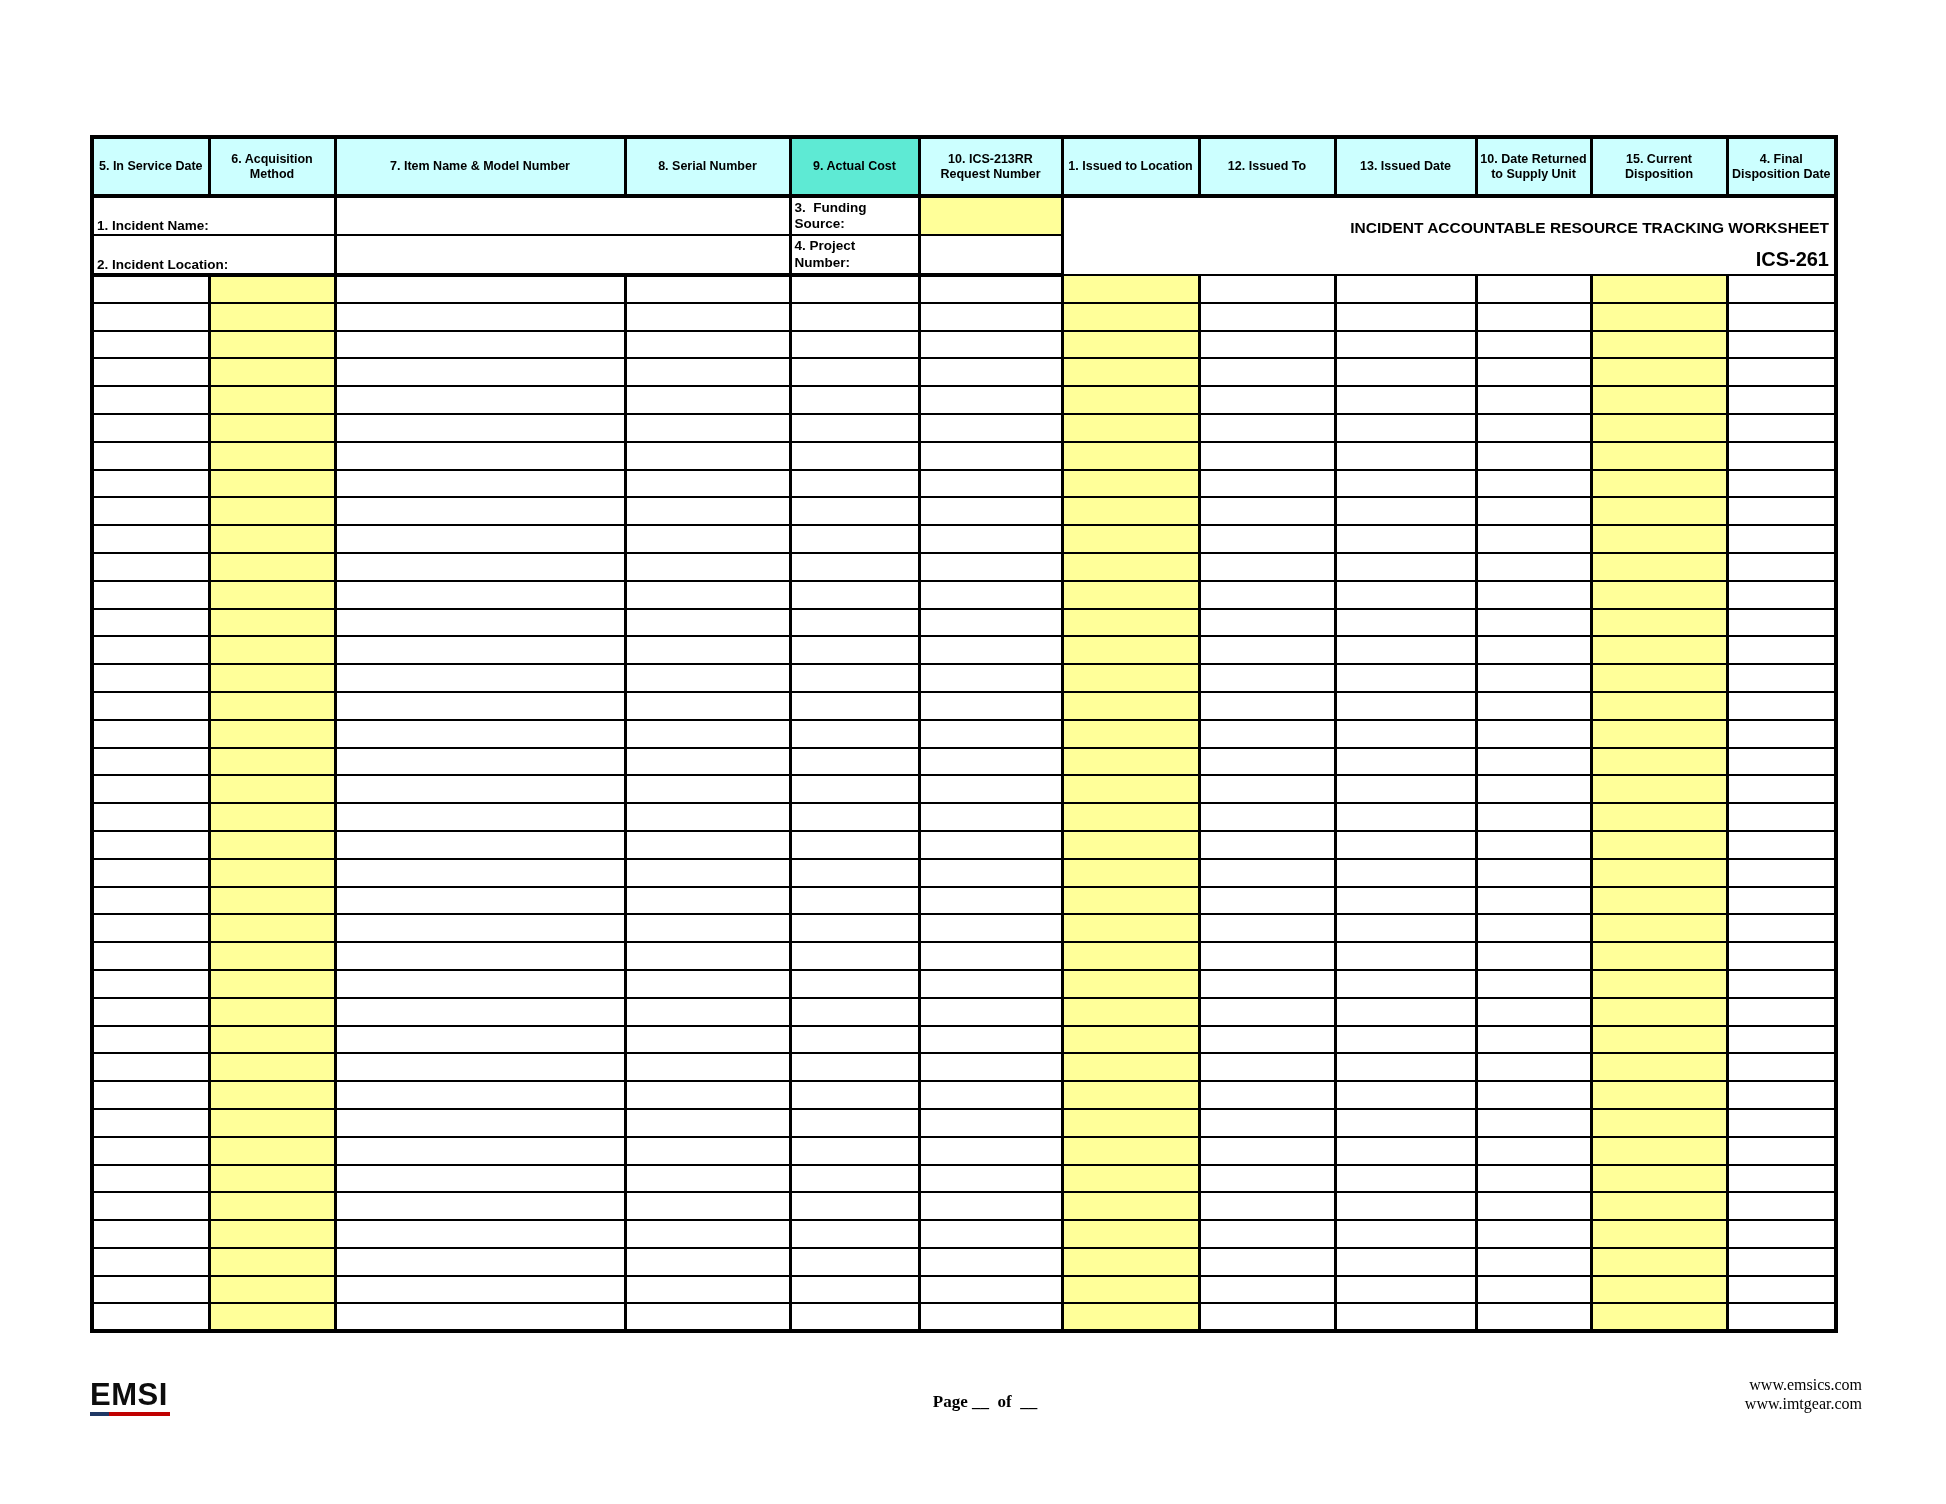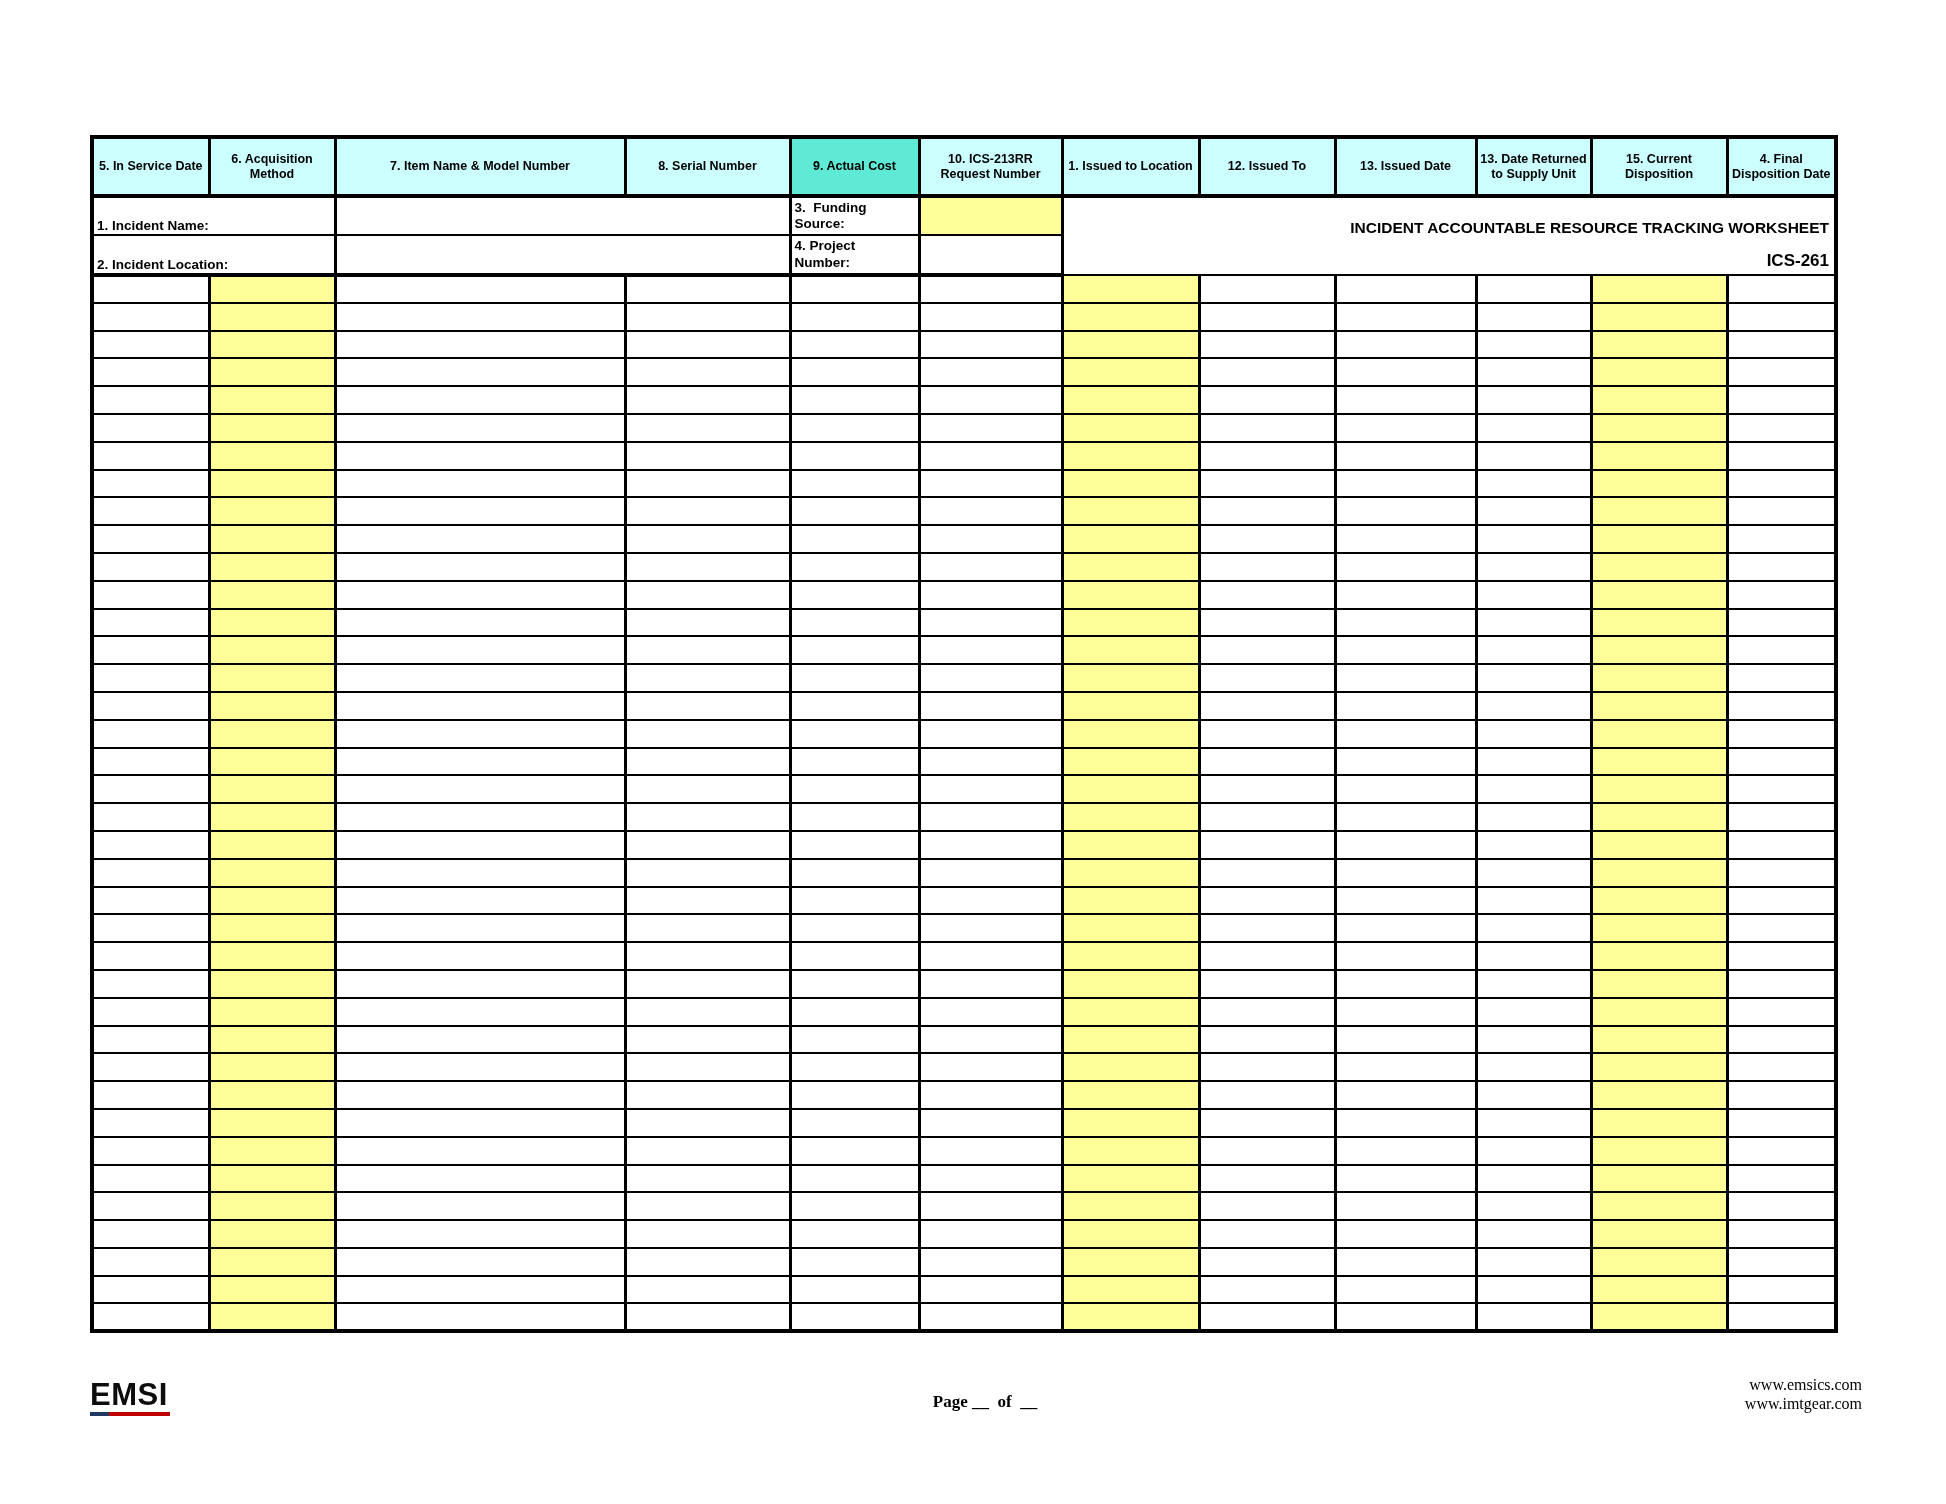--- a/index.html
+++ b/index.html
@@ -26,21 +26,21 @@
   }
   .va-bottom { vertical-align:bottom; padding-bottom:3px; }
   .va-middle { vertical-align:middle; }
   td.title-cell { position:relative; border-left-width:3px; }
   .doc-title {
     position:absolute; top:21px; right:5px; width:100%;
     text-align:right; font-weight:bold; font-size:15.5px; white-space:nowrap;
   }
   .form-number {
     position:absolute; bottom:3px; right:5px;
-    text-align:right; font-weight:bold; font-size:17px;
+    text-align:right; font-weight:bold; font-size:20px;
   }
   thead.grid-head tr { height:59px; }
   thead.grid-head th {
     font-weight:bold; font-size:12.5px; line-height:1.18;
     text-align:center; vertical-align:middle; padding:2px 2px;
     border-bottom-width:4px;
   }
   tbody.grid-body tr { height:27.8px; }
   tbody.grid-body td { height:27.8px; }
   .footer-emsi { position:absolute; left:90px; top:1379px; }
@@ -106,21 +106,21 @@
         <tr>
           <th style="background: rgb(204, 255, 255);">5. In Service Date</th>
           <th style="background: rgb(204, 255, 255);">6. Acquisition Method</th>
           <th style="background: rgb(204, 255, 255);">7. Item Name &amp; Model Number</th>
           <th style="background: rgb(204, 255, 255);">8. Serial Number</th>
           <th style="background: #5eead4;">9. Actual Cost</th>
           <th style="background: rgb(204, 255, 255);">10. ICS-213RR Request Number</th>
           <th style="background: rgb(204, 255, 255);">1. Issued to Location</th>
           <th style="background: rgb(204, 255, 255);">12. Issued To</th>
           <th style="background: rgb(204, 255, 255);">13. Issued Date</th>
-          <th style="background: rgb(204, 255, 255);">13. Date Returned to Supply Unit</th>
+          <th style="background: rgb(204, 255, 255);">10. Date Returned to Supply Unit</th>
           <th style="background: rgb(204, 255, 255);">15. Current Disposition</th>
           <th style="background: rgb(204, 255, 255);">4. Final Disposition Date</th>
         </tr>
       </thead>
     <tbody class="grid-body" id="grid-body">
         <tr>
           <td></td>
           <td style="background: rgb(255, 255, 153);"></td>
           <td></td>
           <td></td>

